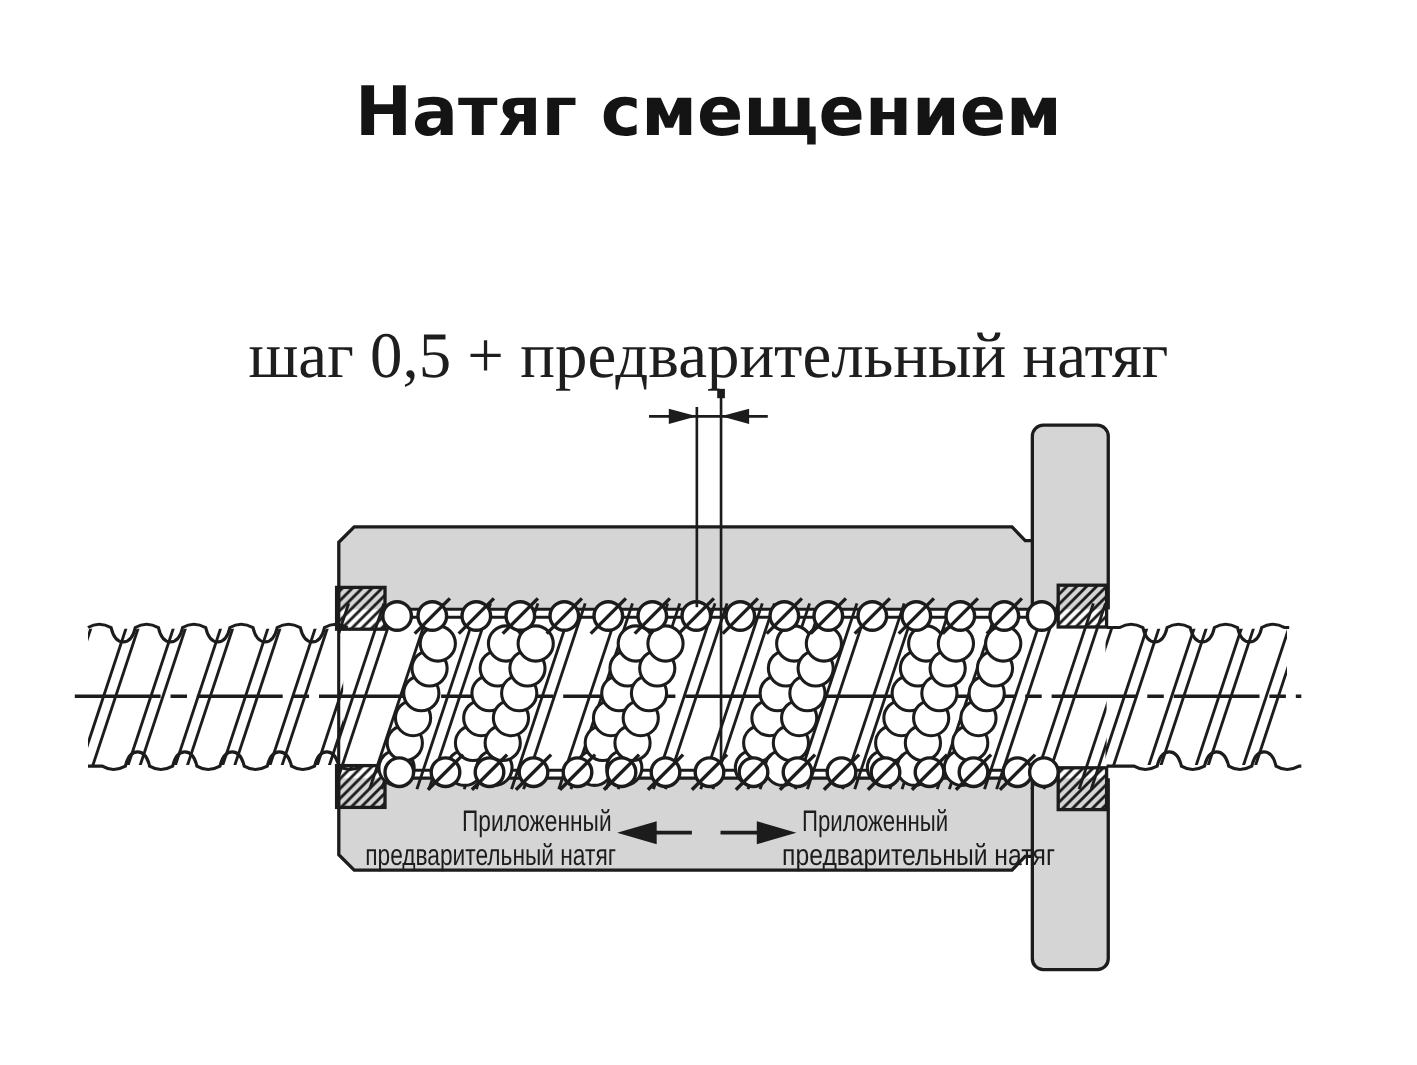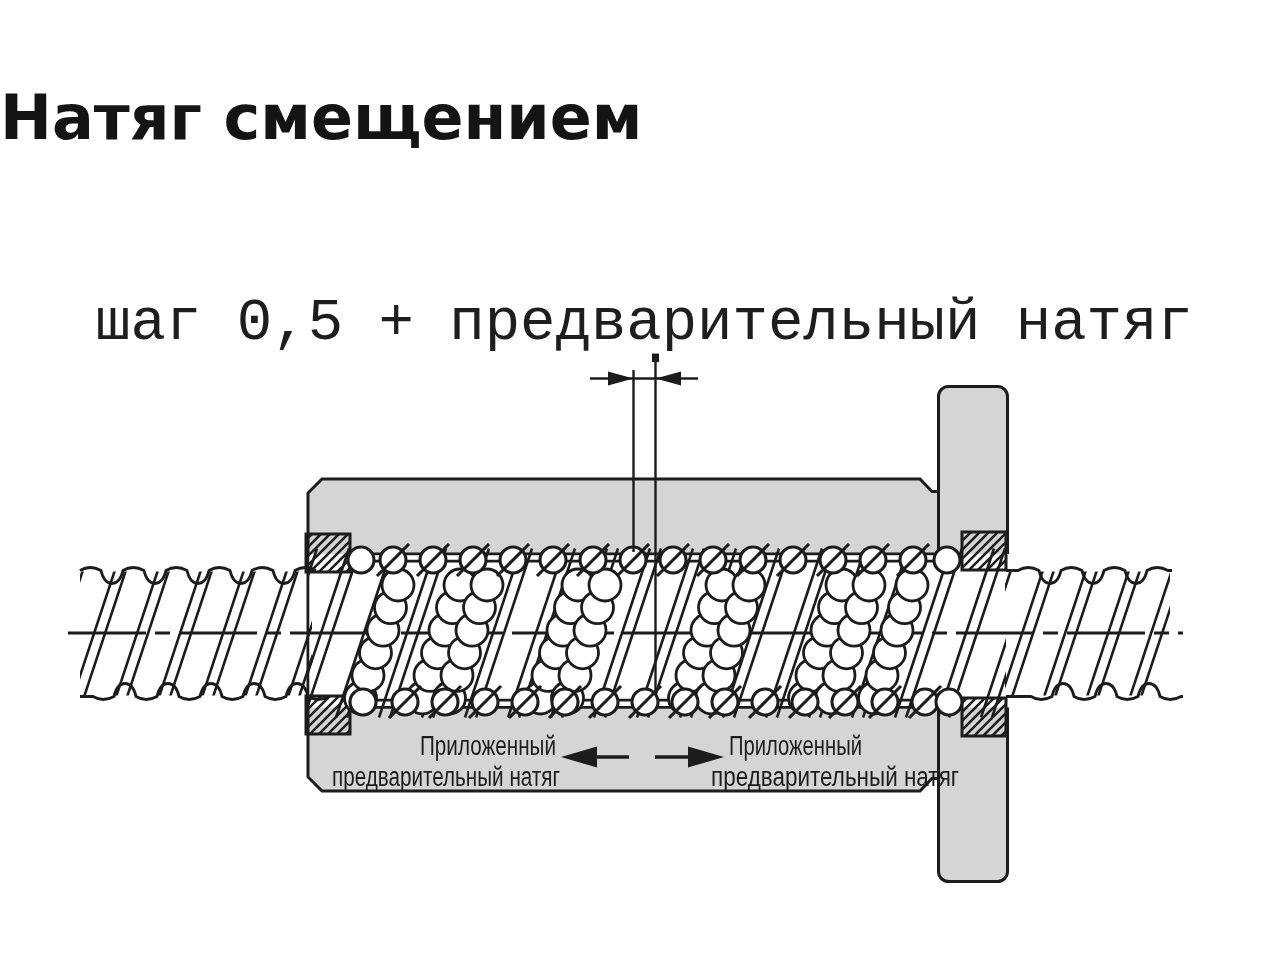--- a/index.html
+++ b/index.html
@@ -2,30 +2,30 @@
 <html><head>
 <meta charset="utf-8">
 <style>
   html,body{margin:0;padding:0;}
   body{
     width:1288px;height:968px;position:relative;overflow:hidden;
     background:#ffffff;
     font-family:"Liberation Sans", sans-serif;
   }
   .title{
-    position:absolute;left:0;top:84px;width:100%;
-    text-align:left;
+    position:absolute;left:0;top:68px;width:100%;
+    text-align:center;
     font-family:"DejaVu Sans", sans-serif;
     font-weight:700;font-size:62px;line-height:1.1;color:#141414;
     letter-spacing:0px;
   }
   .subtitle{
     position:absolute;left:0;top:293px;width:100%;
     text-align:center;
-    font-family:Liberation Mono, monospace;
+    font-family:Liberation Serif, serif;
     font-weight:400;font-size:59px;line-height:1.05;color:#1e1e1e;
     letter-spacing:0px;
   }
   svg text{
     font-family:"Liberation Sans", sans-serif;
   }
   #diagram{position:absolute;left:0;top:0;}
 </style>
 </head>
 <body>

